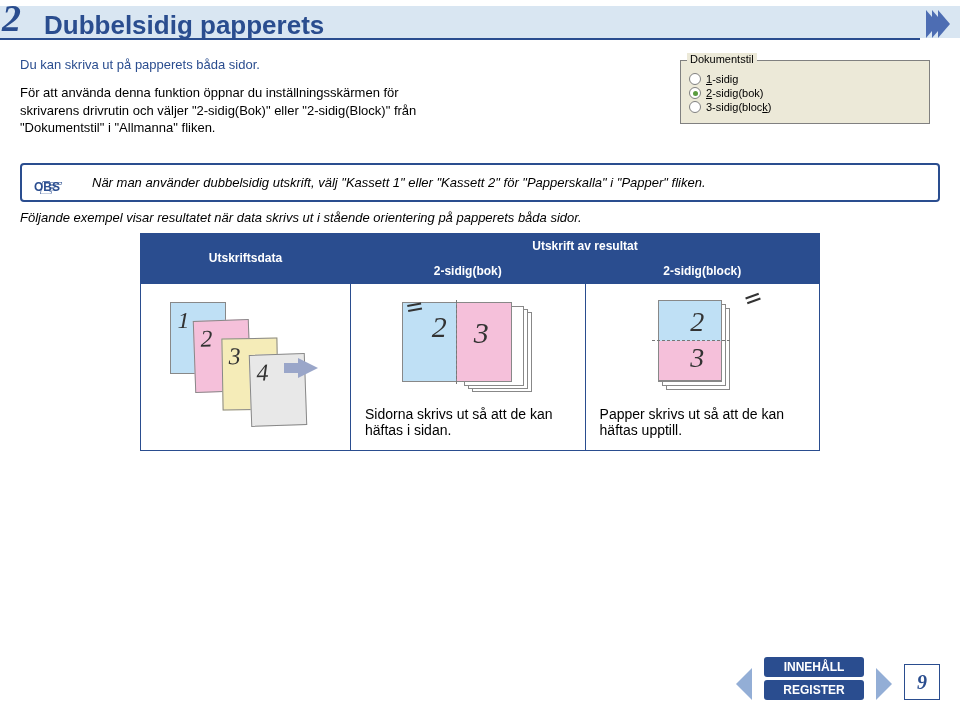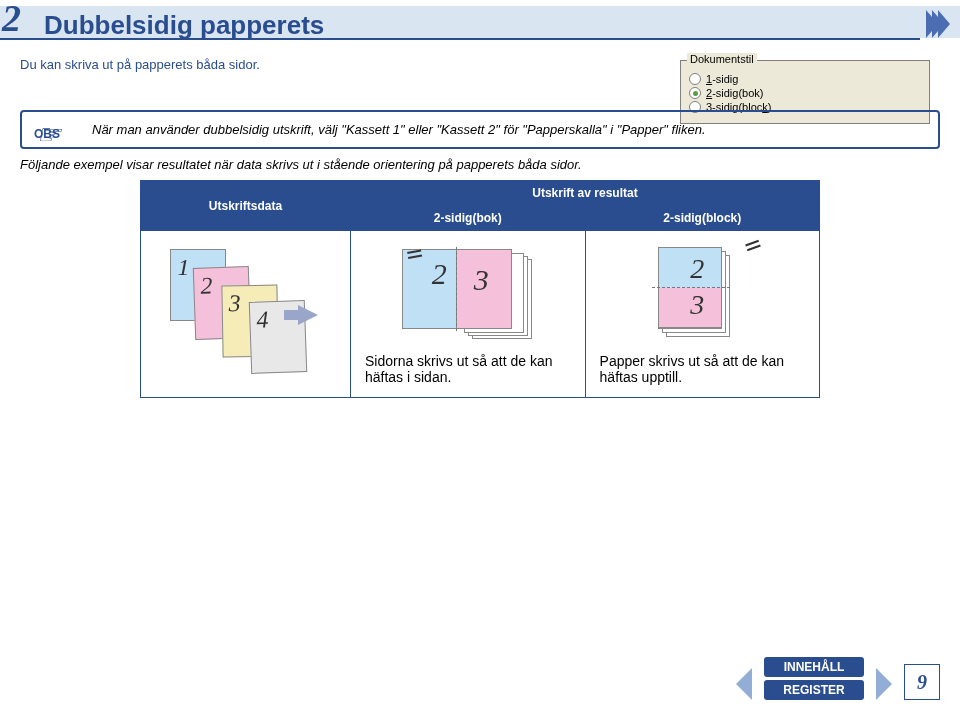--- a/index.html
+++ b/index.html
@@ -86,20 +86,21 @@
     <span></span>
       <span></span>
       <span></span>
   </div>
   <div class="header-num">2</div>
   <div class="header-title">Dubbelsidig papperets</div>
 </div>
 
 <div class="intro">
   <div class="intro-lead">Du kan skriva ut på papperets båda sidor.</div>
+  <div class="intro-body">För att använda denna funktion öppnar du inställningsskärmen för skrivarens drivrutin och väljer "2-sidig(Bok)" eller "2-sidig(Block)" från "Dokumentstil" i "Allmanna" fliken.</div>
 </div>
 
 <div class="dokumentstil">
   <fieldset class="group">
     <span class="group-label">Dokumentstil</span>
     <div class="radio-row">
       <span class="radio"></span>
       <span class="radio-label"><span></span><u>1</u><span>-sidig</span></span>
     </div>
     <div class="radio-row">

